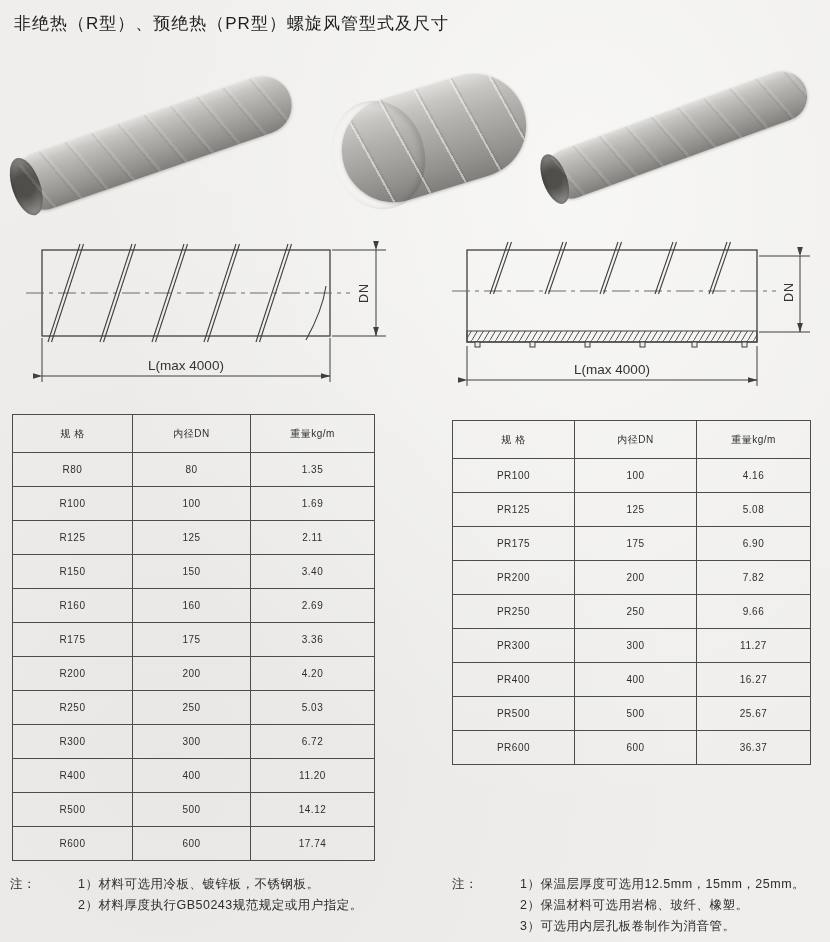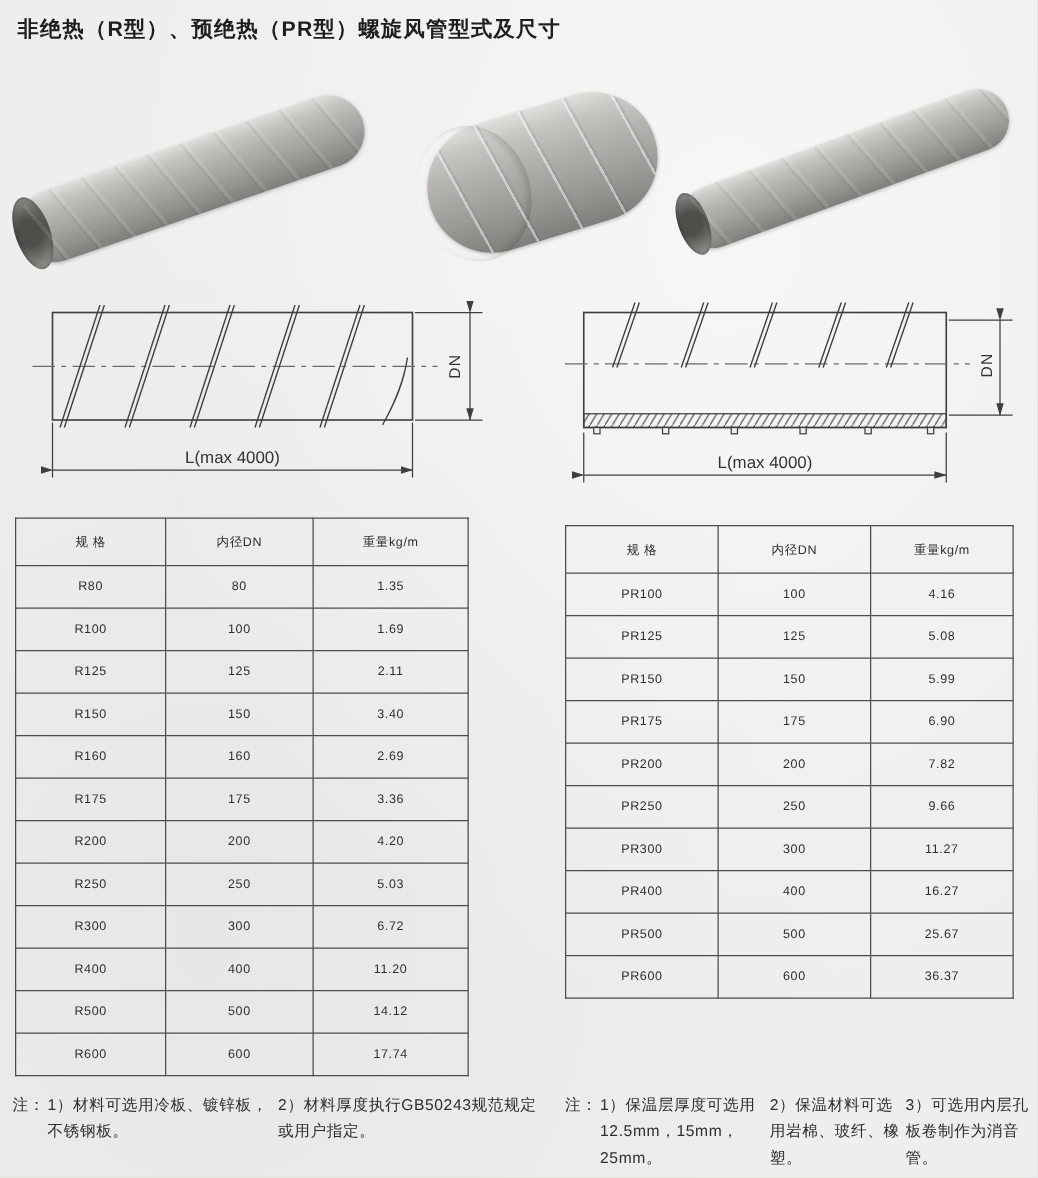--- a/index.html
+++ b/index.html
@@ -6,21 +6,21 @@
   .page{
     position:relative;width:830px;height:942px;overflow:hidden;
     background:#efeeec;
     background-image:radial-gradient(ellipse at 70% 20%, rgba(255,255,255,.5) 0%, rgba(255,255,255,0) 60%),
                      radial-gradient(ellipse at 20% 80%, rgba(120,120,118,.06) 0%, rgba(120,120,118,0) 55%);
     font-family:"Liberation Sans","DejaVu Sans",sans-serif;
     color:#2b2b2b;
   }
   .title{
     position:absolute;left:14px;top:12px;margin:0;
-    font-size:17px;font-weight:bold;letter-spacing:1px;color:#1e1e1e;
+    font-size:17px;font-weight:normal;letter-spacing:1px;color:#1e1e1e;
   }
   
   .photo{position:absolute;}
   .tube-body{
     position:absolute;border-radius:999px;
     background:linear-gradient(180deg,#e0dfdb 0%,#c7c6c2 16%,#b3b2ae 38%,#a4a39f 58%,#93918d 80%,#807e7a 100%);
     box-shadow:0 1px 3px rgba(80,80,78,.35);
   }
   .tube-body::after{
     content:"";position:absolute;inset:0;border-radius:inherit;
@@ -58,21 +58,21 @@
   #table-pr{left:452px;top:420px;width:358px;}
   #table-r col:nth-child(1){width:120px;}
   #table-r col:nth-child(2){width:118px;}
   #table-r col:nth-child(3){width:124px;}
   #table-pr col:nth-child(1){width:122px;}
   #table-pr col:nth-child(2){width:122px;}
   #table-pr col:nth-child(3){width:114px;}
   
   .notes{position:absolute;display:flex;font-size:12.5px;color:#2d2d2d;line-height:21px;letter-spacing:.5px;}
   .note-prefix{flex:0 0 auto;margin-right:2px;}
-  .note-lines{display:flex;flex-direction:row;}
+  .note-lines{display:flex;flex-direction:column;margin-left:40px;}
   .notes-left{left:10px;top:874px;width:430px;}
   .notes-right{left:452px;top:874px;width:375px;}
 </style>
 </head>
 <body>
 
 <div class="page">
 
   <h1 class="title">非绝热（R型）、预绝热（PR型）螺旋风管型式及尺寸</h1>
 
@@ -274,25 +274,20 @@
           <td>PR100</td>
           <td>100</td>
           <td>4.16</td>
         </tr>
         <tr>
           <td>PR125</td>
           <td>125</td>
           <td>5.08</td>
         </tr>
         <tr>
-          <td>PR150</td>
-          <td>150</td>
-          <td>5.99</td>
-        </tr>
-        <tr>
           <td>PR175</td>
           <td>175</td>
           <td>6.90</td>
         </tr>
         <tr>
           <td>PR200</td>
           <td>200</td>
           <td>7.82</td>
         </tr>
         <tr>

